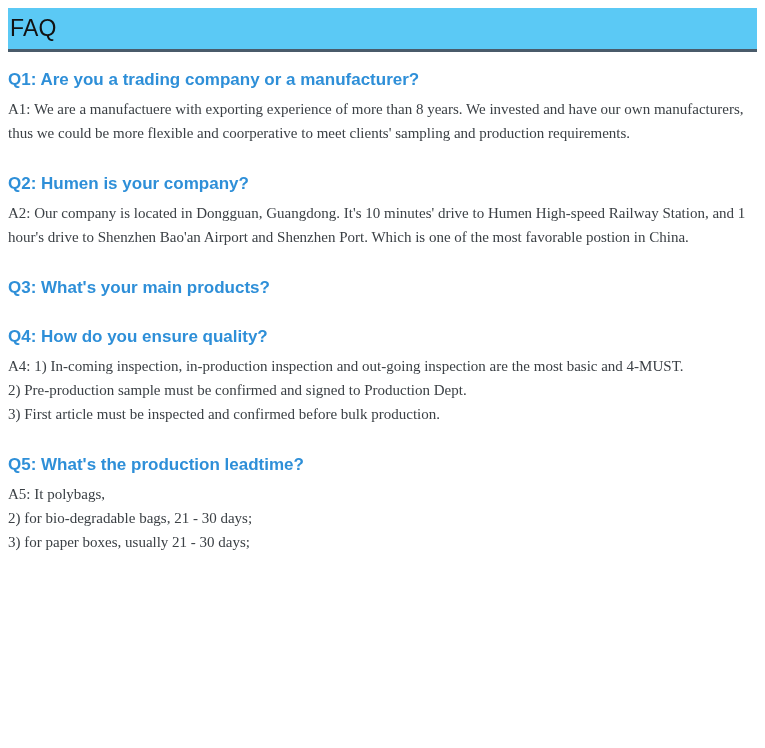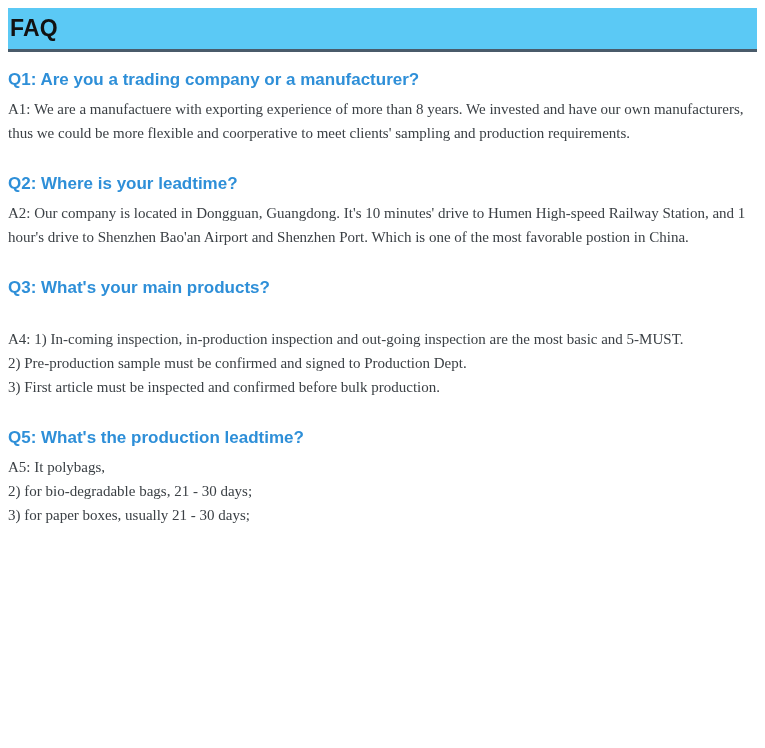--- a/index.html
+++ b/index.html
@@ -19,21 +19,21 @@
     height: 44px;
     background: var(--header-bg, #5bc9f5);
     border-bottom: 3px solid var(--header-border, #4a5b6a);
     display: flex;
     align-items: center;
     padding-left: 2px;
     box-sizing: border-box;
   }
   .header-title {
     font-size: 23px;
-    font-weight: 700;
+    font-weight: 400;
     color: #121212;
     letter-spacing: 0.2px;
   }
   .content {
     padding: 18px 12px 10px 8px;
     box-sizing: border-box;
   }
   .faq-item {
     margin: 0 0 29px 0;
   }
@@ -62,28 +62,29 @@
   <div class="header-bar">
     <span class="header-title">FAQ</span>
   </div>
   <div class="content">
 
   <div class="faq-item">
         <h3 class="faq-question">Q1: Are you a trading company or a manufacturer?</h3>
         <p class="faq-answer-line">A1: We are a manufactuere with exporting experience of more than 8 years. We invested and have our own manufacturers, thus we could be more flexible and coorperative to meet clients' sampling and production requirements.</p>
       </div>
       <div class="faq-item">
-        <h3 class="faq-question">Q2: Where is your leadtime?</h3>
+        <h3 class="faq-question">Q2: Humen is your company?</h3>
         <p class="faq-answer-line">A2: Our company is located in Dongguan, Guangdong. It's 10 minutes' drive to Humen High-speed Railway Station, and 1 hour's drive to Shenzhen Bao'an Airport and Shenzhen Port. Which is one of the most favorable postion in China.</p>
       </div>
       <div class="faq-item">
         <h3 class="faq-question">Q3: What's your main products?</h3>
       </div>
       <div class="faq-item">
-        <p class="faq-answer-line">A4: 1) In-coming inspection, in-production inspection and out-going inspection are the most basic and 5-MUST.</p>
+        <h3 class="faq-question">Q4: How do you ensure quality?</h3>
+        <p class="faq-answer-line">A4: 1) In-coming inspection, in-production inspection and out-going inspection are the most basic and 4-MUST.</p>
         <p class="faq-answer-line">2) Pre-production sample must be confirmed and signed to Production Dept.</p>
         <p class="faq-answer-line">3) First article must be inspected and confirmed before bulk production.</p>
       </div>
       <div class="faq-item">
         <h3 class="faq-question">Q5: What's the production leadtime?</h3>
         <p class="faq-answer-line">A5: It polybags,</p>
         <p class="faq-answer-line">2) for bio-degradable bags, 21 - 30 days;</p>
         <p class="faq-answer-line">3) for paper boxes, usually 21 - 30 days;</p>
       </div>
     </div>

